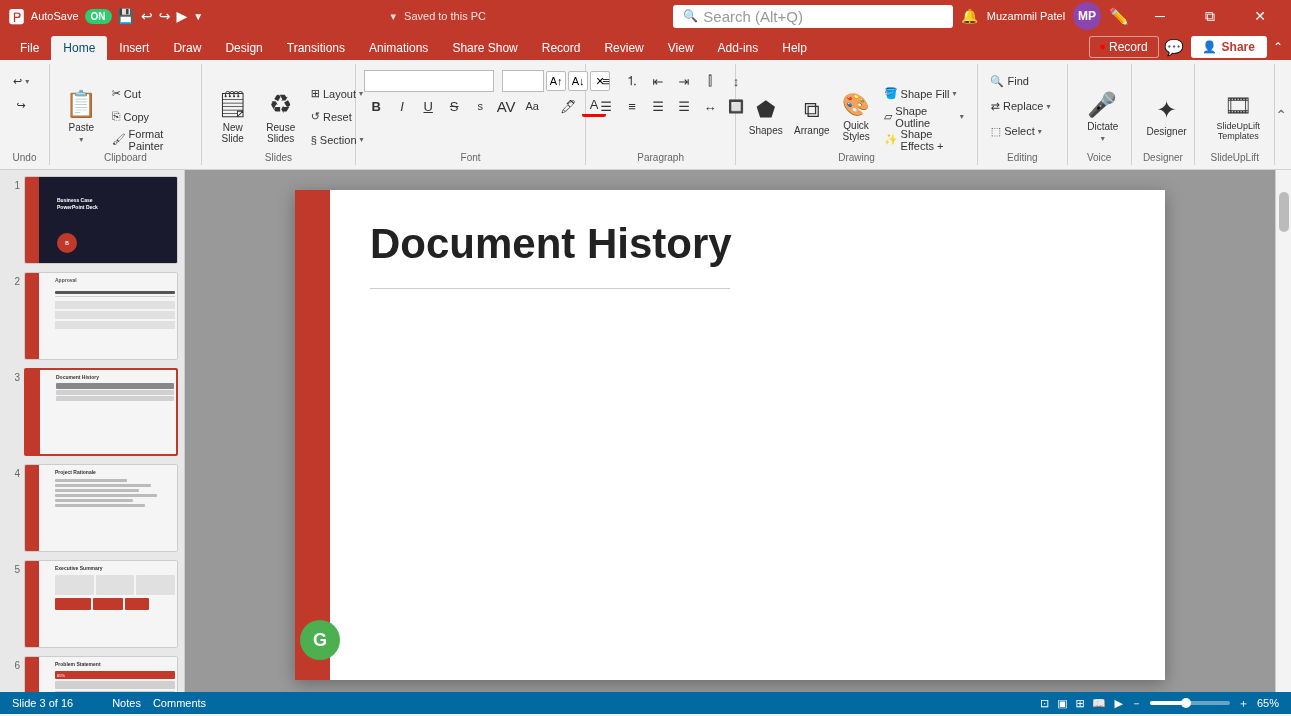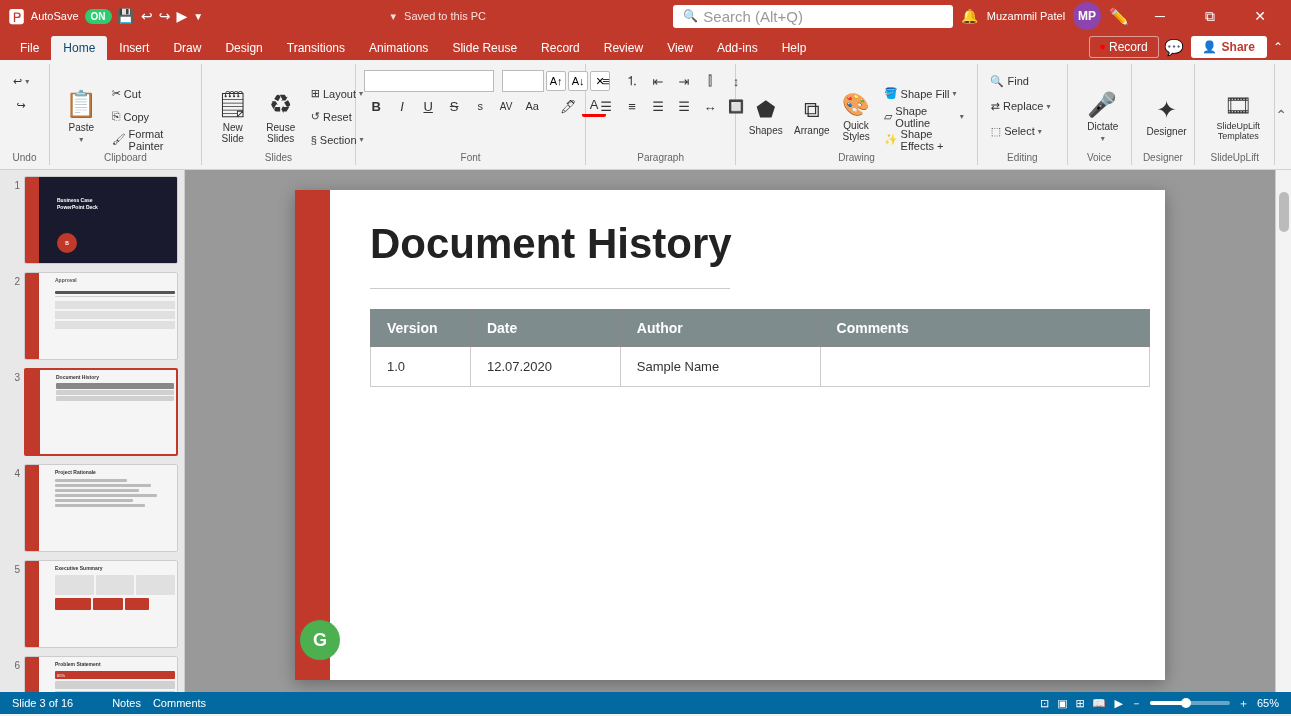--- a/index.html
+++ b/index.html
@@ -459,21 +459,21 @@
   <div class="ribbon-tab">
       <span>Design</span>
     </div>
   <div class="ribbon-tab">
       <span>Transitions</span>
     </div>
   <div class="ribbon-tab">
       <span>Animations</span>
     </div>
   <div class="ribbon-tab">
-      <span>Slide Reuse</span>
+      <span>Share Show</span>
     </div>
   <div class="ribbon-tab">
       <span>Record</span>
     </div>
   <div class="ribbon-tab">
       <span>Review</span>
     </div>
   <div class="ribbon-tab">
       <span>View</span>
     </div>
@@ -554,21 +554,21 @@
         <div class="small-btn">A↑</div>
         <div class="small-btn">A↓</div>
         <div class="small-btn">✕</div>
       </div>
       <div class="ribbon-row">
         <div class="format-btn" style="font-weight:bold;">B</div>
         <div class="format-btn" style="font-style:italic;">I</div>
         <div class="format-btn" style="text-decoration:underline;">U</div>
         <div class="format-btn" style="text-decoration:line-through;">S</div>
         <div class="format-btn" style="font-size:11px;">s</div>
-        <div class="format-btn" style="font-size:10px;">AV</div>
+        <div class="format-btn" style="font-size:15px;">AV</div>
         <div class="format-btn" style="font-size:11px;">Aa</div>
         <div style="width:8px;"></div>
         <div class="format-btn">🖊</div>
         <div class="format-btn" style="border-bottom:3px solid red;">A</div>
       </div>
     </div>
     <div class="ribbon-group-label">Font</div>
   </div>
 
   <div class="ribbon-group" style="min-width:130px;">
@@ -778,38 +778,20 @@
 
       <div class="slide-red-accent"></div>
 
       <div class="g-avatar">
         <span>G</span>
       </div>
 
       <div class="slide-main-content">
         <div class="doc-title">Document History</div>
         <div class="doc-divider"></div>
-        <table class="doc-table">
-          <thead>
-            <tr>
-              <th style="width:100px;">Version</th>
-              <th style="width:150px;">Date</th>
-              <th style="width:200px;">Author</th>
-              <th style="width:330px;">Comments</th>
-            </tr>
-          </thead>
-          <tbody>
-            <tr>
-              <td>1.0</td>
-              <td>12.07.2020</td>
-              <td>Sample Name</td>
-              <td></td>
-            </tr>
-          </tbody>
-        </table>
       </div>
     </div>
   </div>
 
   <div class="right-panel">
     <div style="width:10px;height:40px;background:#bbb;border-radius:5px;margin-top:20px;"></div>
   </div>
 </div>
 
 <div class="status-bar">

